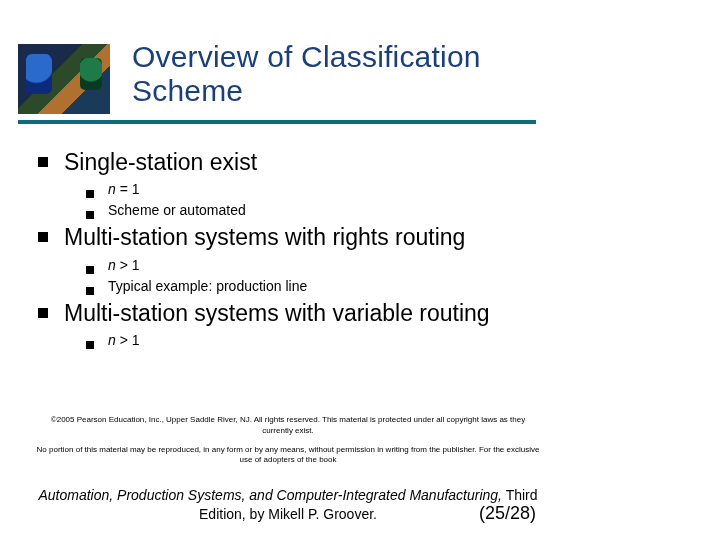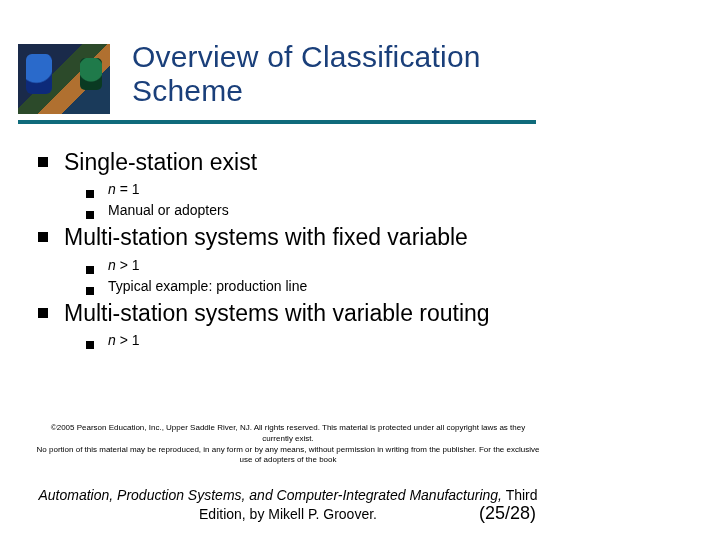--- a/index.html
+++ b/index.html
@@ -108,21 +108,21 @@
     bottom: 16px;
     left: 0;
     width: 100%;
     text-align: center;
     font-size: 8px;
     color: #000;
     line-height: 1.35;
     padding: 0 36px;
     box-sizing: border-box;
   }
-  .footer .line2 { margin-top: 0; }
+  .footer .line2 { margin-top: 8px; }
   .footer .bookline {
     margin-top: 20px;
     font-size: 14px;
   }
   .footer .booktitle { font-style: italic; }
   .pagenum {
     position: absolute;
     right: 40px;
     bottom: 16px;
     font-size: 18px;
@@ -143,27 +143,27 @@
   <div class="body">
     <ul class="lvl1">
 
       <li>
         <span>Single-station exist</span>
         <ul class="lvl2">
           <li>
             <span class="italic">n</span><span> = 1</span>
           </li>
           <li>
-            <span>Manual or adopters</span>
+            <span>Scheme or automated</span>
           </li>
         </ul>
       </li>
 
       <li>
-        <span>Multi-station systems with fixed variable</span>
+        <span>Multi-station systems with rights routing</span>
         <ul class="lvl2">
           <li>
             <span class="italic">n</span><span> &gt; 1</span>
           </li>
           <li>
             <span>Typical example: production line</span>
           </li>
         </ul>
       </li>
 

